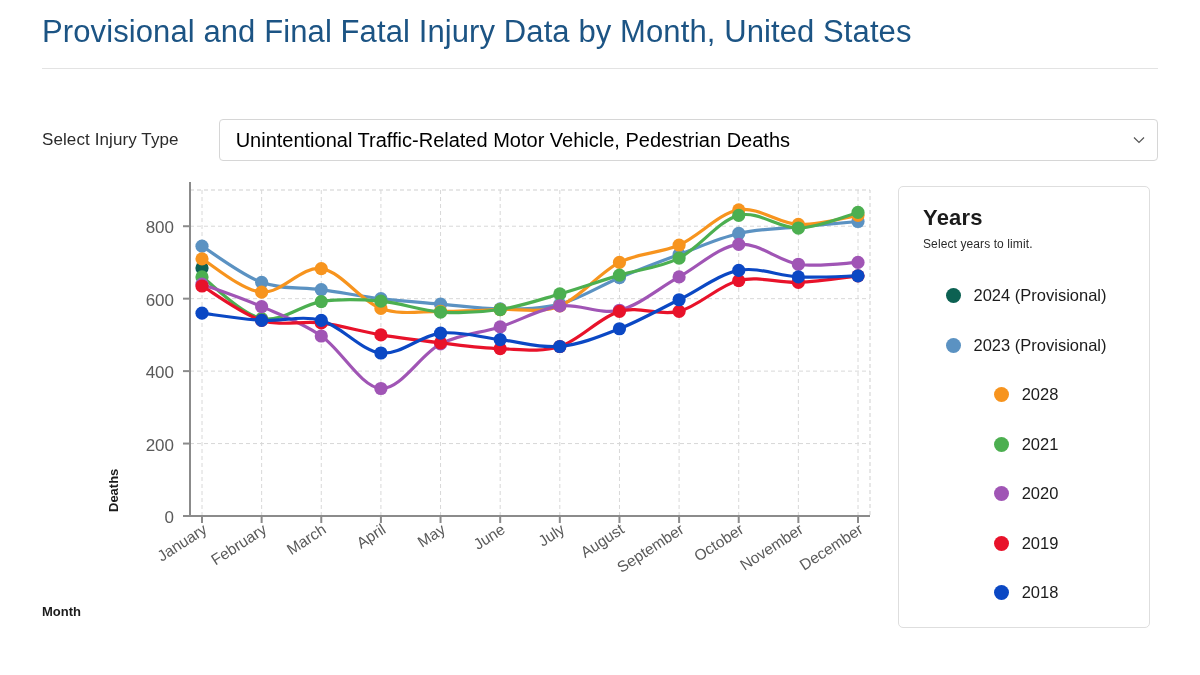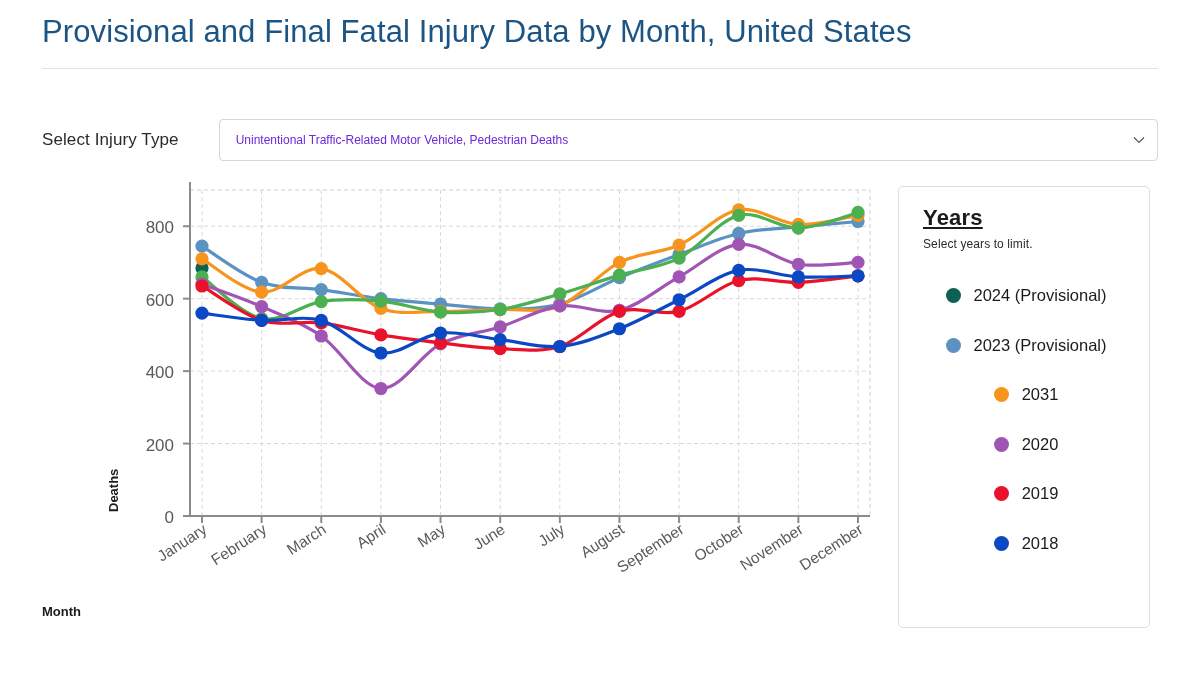--- a/index.html
+++ b/index.html
@@ -29,21 +29,21 @@
   }
   .select-label {
     font-size: 17px; color: #2b2b2b; white-space: nowrap; letter-spacing: .1px;
   }
   .select-box {
     position: relative; flex: 1 1 auto; height: 42px;
     border: 1px solid #d6d6d6; border-radius: 4px; background: #fff;
     display: flex; align-items: center; padding: 0 32px 0 16px;
   }
   .select-value {
-    font-size: 12px; color: #6d28d9; white-space: nowrap; overflow: hidden;
+    font-size: 20px; color: #000000; white-space: nowrap; overflow: hidden;
     text-overflow: ellipsis;
   }
   .select-caret {
     position: absolute; right: 12px; top: 50%; transform: translateY(-50%);
     width: 12px; height: 12px; color:#555; display:flex; align-items:center; justify-content:center;
   }
   .select-caret svg { display:block; }
 
   
   .chart-area {
@@ -62,21 +62,20 @@
 
   
   .legend-panel {
     position: absolute; left: 898px; top: 186px; width: 252px; height: 442px;
     border: 1px solid #dedede; border-radius: 5px; background: #fff;
     padding: 18px 20px 10px 24px;
   }
   .legend-title {
     font-size: 22px; font-weight: bold; color: #1b1b1b; letter-spacing: .2px;
     margin: 0 0 6px 0;
-    text-decoration: underline;
   }
   .legend-sub {
     font-size: 12px; color: #2b2b2b; margin: 0 0 20px 0; letter-spacing: .1px;
   }
   .legend-list { list-style: none; margin: 0; padding: 0; }
   .legend-item {
     display: flex; align-items: center; height: 49.5px; cursor: pointer; justify-content: center;
   }
   .legend-dot {
     width: 15px; height: 15px; border-radius: 50%; flex: 0 0 auto; margin-right: 13px;
@@ -265,21 +264,25 @@
         <li class="legend-item">
           <span class="legend-dot" style="background: rgb(12, 97, 82);"></span>
           <span class="legend-text">2024 (Provisional)</span>
         </li>
         <li class="legend-item">
           <span class="legend-dot" style="background: rgb(91, 146, 194);"></span>
           <span class="legend-text">2023 (Provisional)</span>
         </li>
         <li class="legend-item">
           <span class="legend-dot" style="background: rgb(247, 148, 30);"></span>
-          <span class="legend-text">2031</span>
+          <span class="legend-text">2028</span>
+        </li>
+        <li class="legend-item">
+          <span class="legend-dot" style="background: rgb(76, 175, 80);"></span>
+          <span class="legend-text">2021</span>
         </li>
         <li class="legend-item">
           <span class="legend-dot" style="background: rgb(160, 85, 181);"></span>
           <span class="legend-text">2020</span>
         </li>
         <li class="legend-item">
           <span class="legend-dot" style="background: rgb(232, 18, 42);"></span>
           <span class="legend-text">2019</span>
         </li>
         <li class="legend-item">

